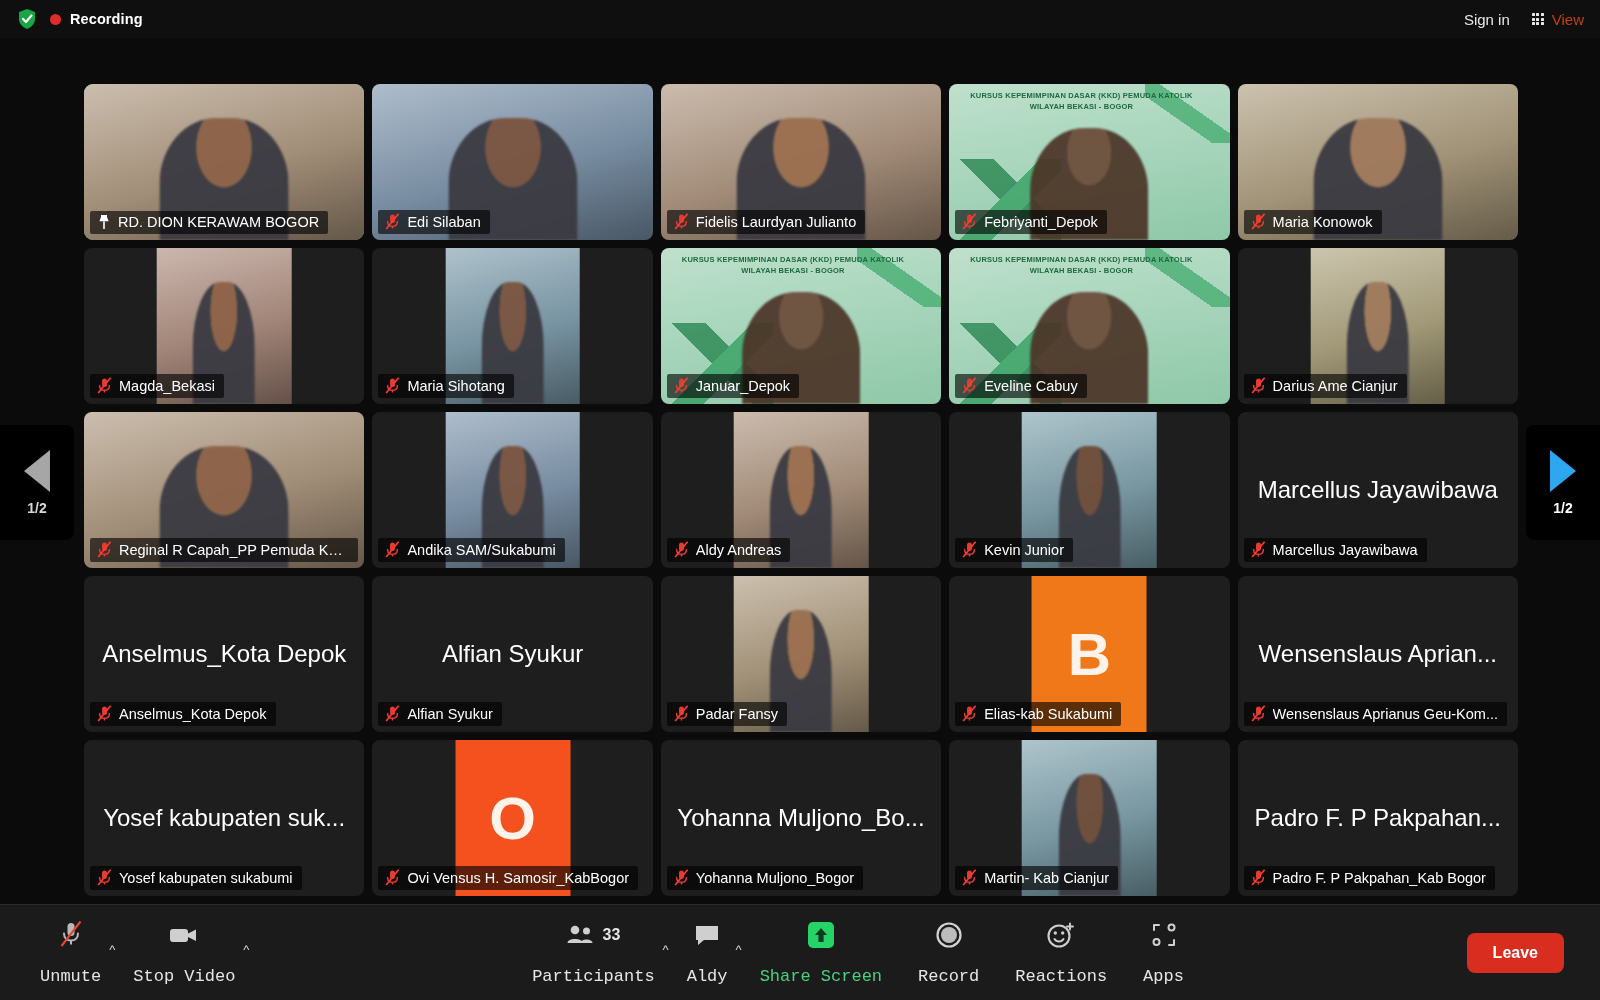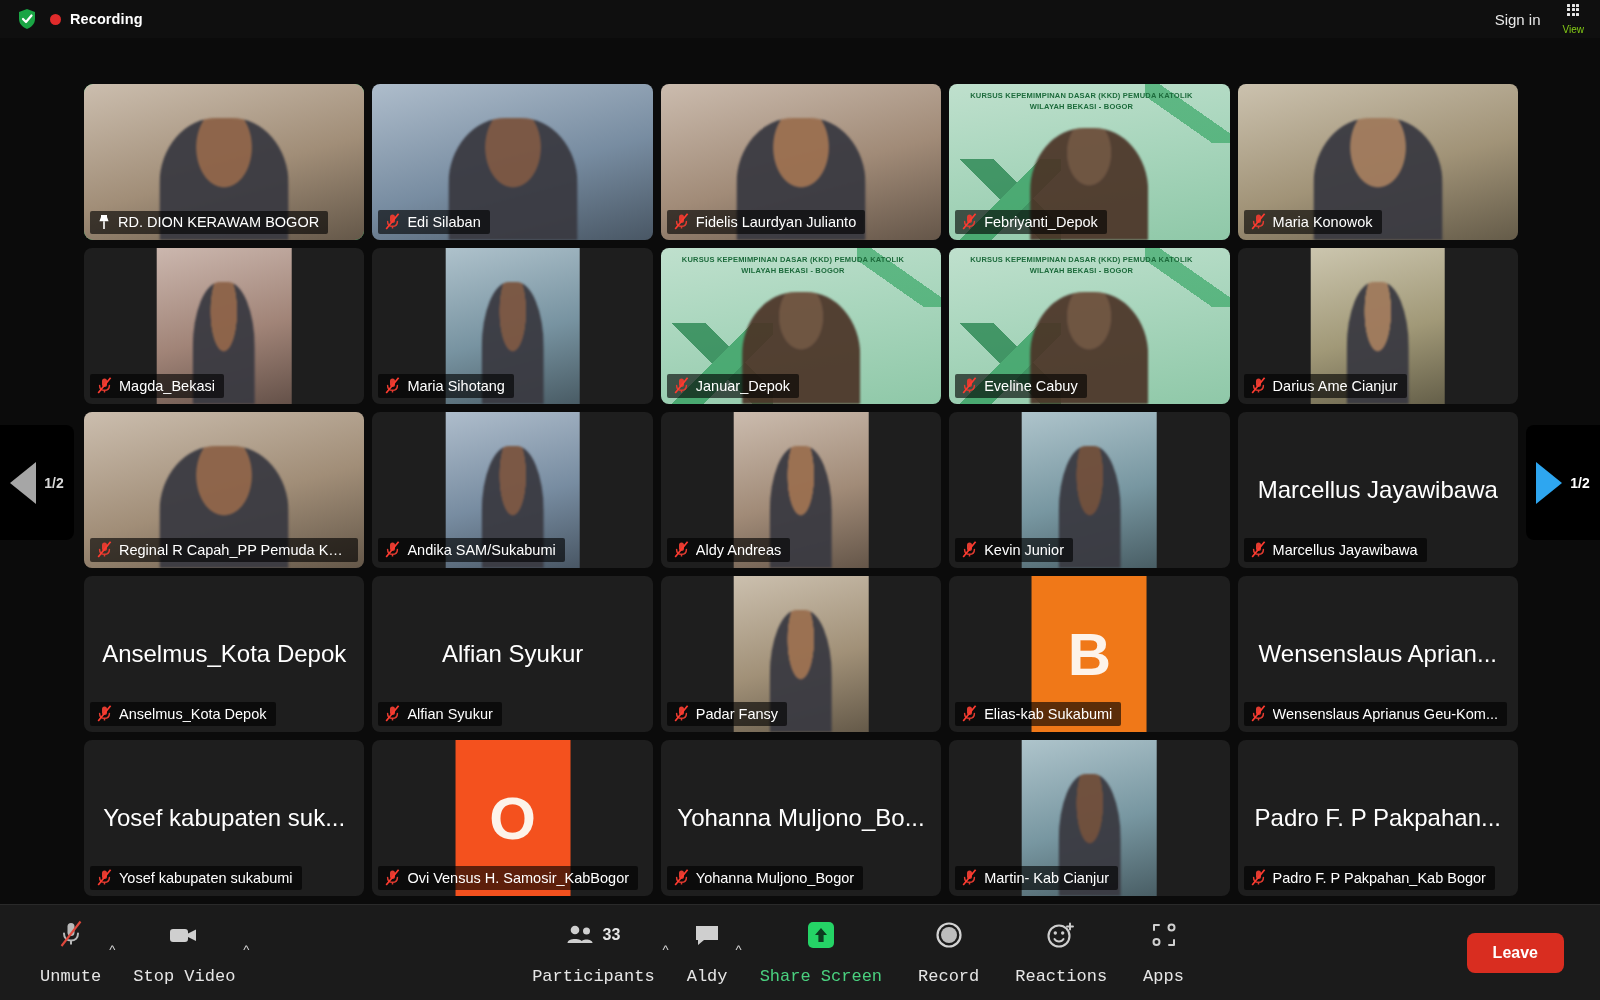--- a/index.html
+++ b/index.html
@@ -44,23 +44,22 @@
   .header-right {
     margin-left: auto;
     display: flex; align-items: center; gap: 22px;
   }
   .signin {
     font-size: 15px;
     color: #e8e8e8;
   }
   .view-btn {
     display: flex; align-items: center; gap: 8px;
-    font-size: 10px;
-    color: #84cc16;
-    flex-direction: column;
+    font-size: 15px;
+    color: #c2410c;
   }
   .grid-icon {
     display: grid;
     grid-template-columns: repeat(3, 3px);
     grid-template-rows: repeat(3, 3px);
     gap: 1.5px;
   }
   .grid-icon i { background: #e8e8e8; border-radius: 0.5px; display:block; width:3px; height:3px;}
 
   
@@ -208,21 +207,21 @@
   .pin-icon  { flex: 0 0 auto; display: block; }
 
   
   .pager {
     position: absolute;
     top: 425px;
     width: 74px;
     height: 115px;
     background: #000000;
     display: flex;
-    flex-direction: row;
+    flex-direction: column;
     align-items: center;
     justify-content: center;
     gap: 8px;
   }
   .pager.left  { left: 0;  border-radius: 0 8px 8px 0; }
   .pager.right { right: 0; border-radius: 8px 0 0 8px; }
   .pager .pg-label { font-size: 14px; color: #ffffff; font-weight: bold; }
   .pager.left .pg-label { color: #d8d8d8; }
   .tri-left {
     width: 0; height: 0;

